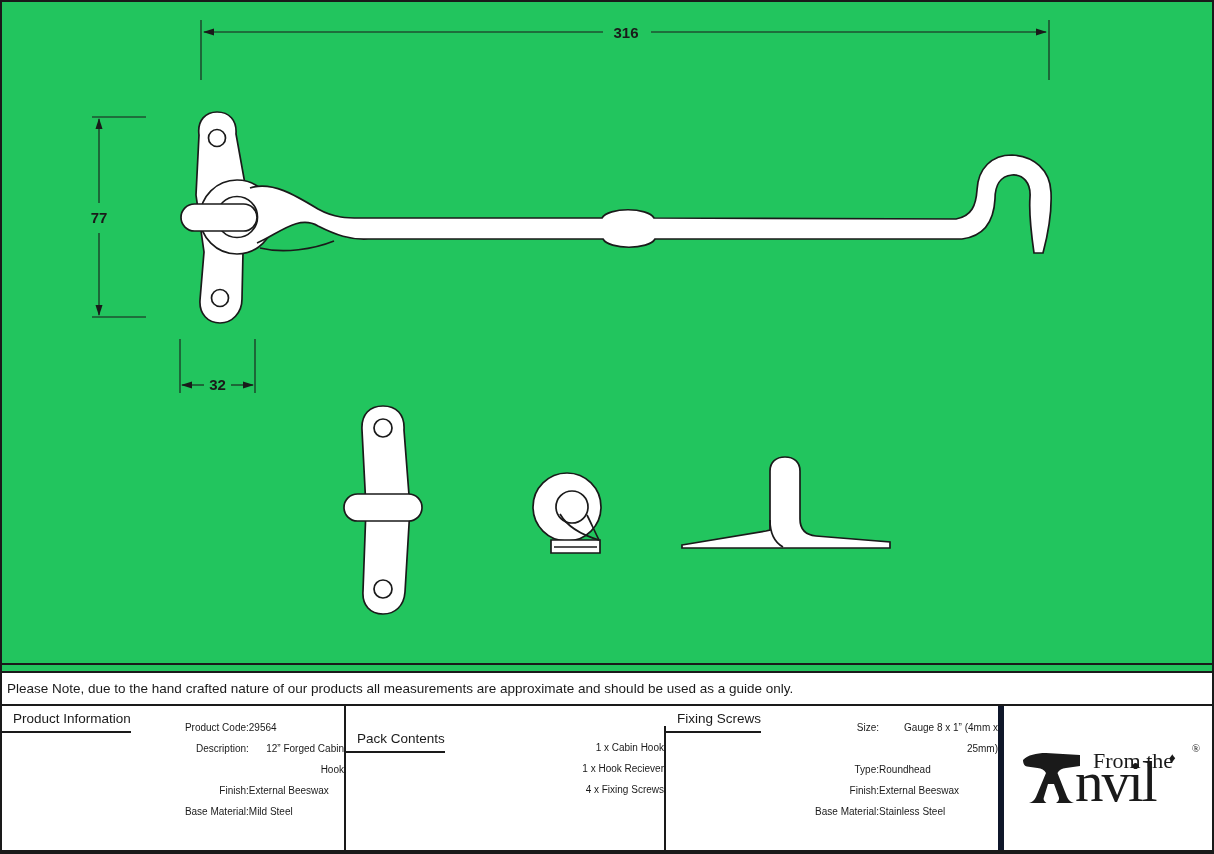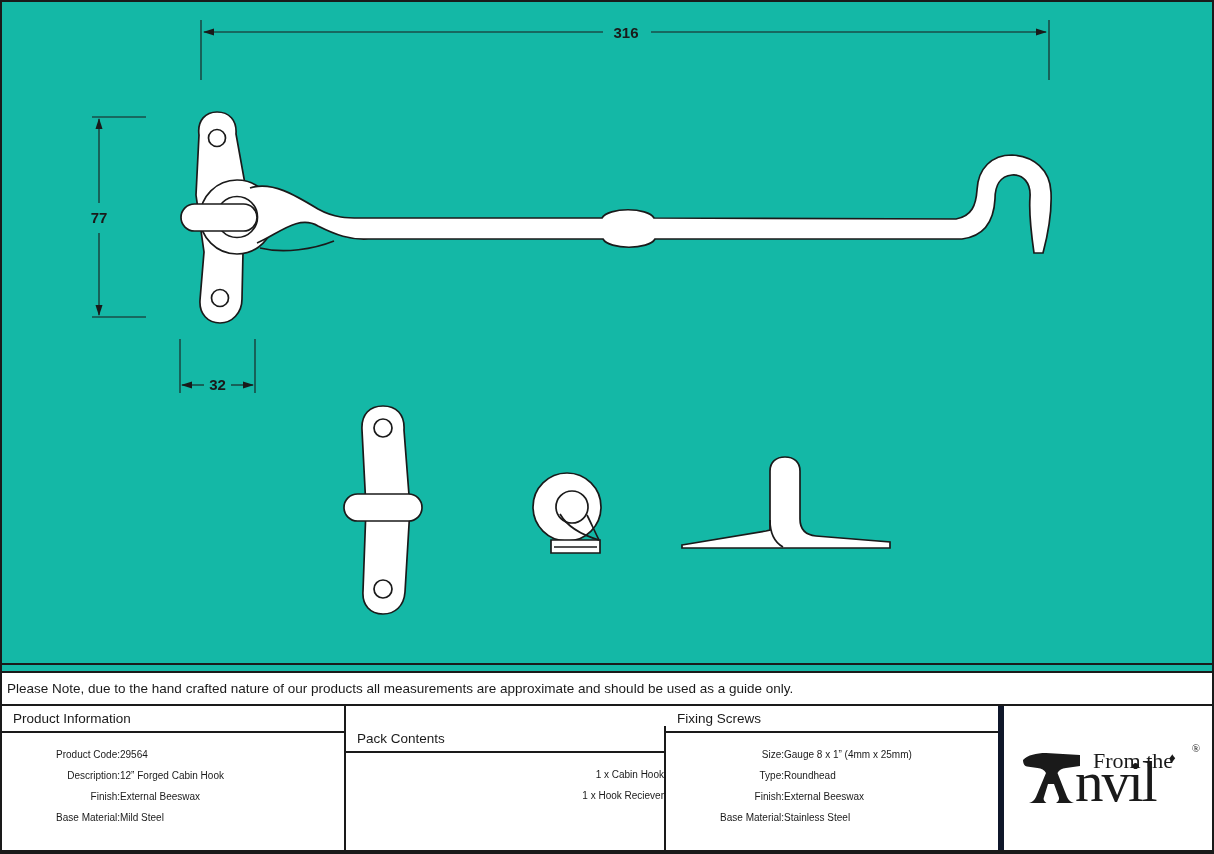--- a/index.html
+++ b/index.html
@@ -1,19 +1,19 @@
 <!DOCTYPE html>
 <html><head>
 <meta charset="utf-8">
 <style>
   html,body { margin:0; padding:0; background:#e8e8e8; }
   .page {
     position:relative;
     width:1210px; height:850px;
-    background:#14b8a6;
+    background:#22c55e;
     border:2px solid #1a1a1a;
     margin:0 auto;
     font-family:"Liberation Sans", sans-serif;
     color:#1a1a1a;
     overflow:hidden;
   }
   svg.drawing { position:absolute; left:0; top:0; display:block; }
   svg.drawing .ln   { stroke:#1a1a1a; stroke-width:1.7; fill:#ffffff; }
   svg.drawing .lnf  { stroke:none; fill:#ffffff; }
   svg.drawing .lno  { stroke:#1a1a1a; stroke-width:1.7; fill:none; }
@@ -28,21 +28,21 @@
     border-bottom:2px solid #1a1a1a;
     display:flex; flex-direction:column;
     background:#ffffff;
   }
   .note-row {
     height:31px; border-bottom:2px solid #1a1a1a;
     display:flex; align-items:center;
     padding-left:5px; font-size:13.5px;
   }
   .cols { flex:1; display:flex; }
-  .col { display:flex; flex-direction:column; }
+  .col { display:flex; flex-direction:row; }
   .col-1 { width:342px; border-right:2px solid #1a1a1a; }
   .col-2 { width:318px; border-right:2px solid #1a1a1a;margin-top:20px; }
   .col-3 { width:332px; border-right:6px solid #0f172a; }
   .col-4 { flex:1; display:flex; align-items:center; justify-content:center; }
   .cell-header {
     height:25px; border-bottom:2px solid #1a1a1a;
     display:flex; align-items:center; padding-left:11px;
     font-size:13.5px;
   }
   .cell-body { flex:1; padding:11px 0 8px 11px; font-size:10px; line-height:21px;text-align:right; }
@@ -192,20 +192,21 @@
             <span class="v">Mild Steel</span>
           </div>
         </div>
       </div>
 
       <div class="col col-2">
         <div class="cell-header">Pack Contents</div>
         <div class="cell-body">
           <span class="pack-line">1 x Cabin Hook</span>
           <span class="pack-line">1 x Hook Reciever</span>
+          <span class="pack-line">4 x Fixing Screws</span>
         </div>
       </div>
 
       <div class="col col-3">
         <div class="cell-header">Fixing Screws</div>
         <div class="cell-body">
           <div class="kv-row">
             <span class="k">Size:</span>
             <span class="v">Gauge 8 x 1” (4mm x 25mm)</span>
           </div>

